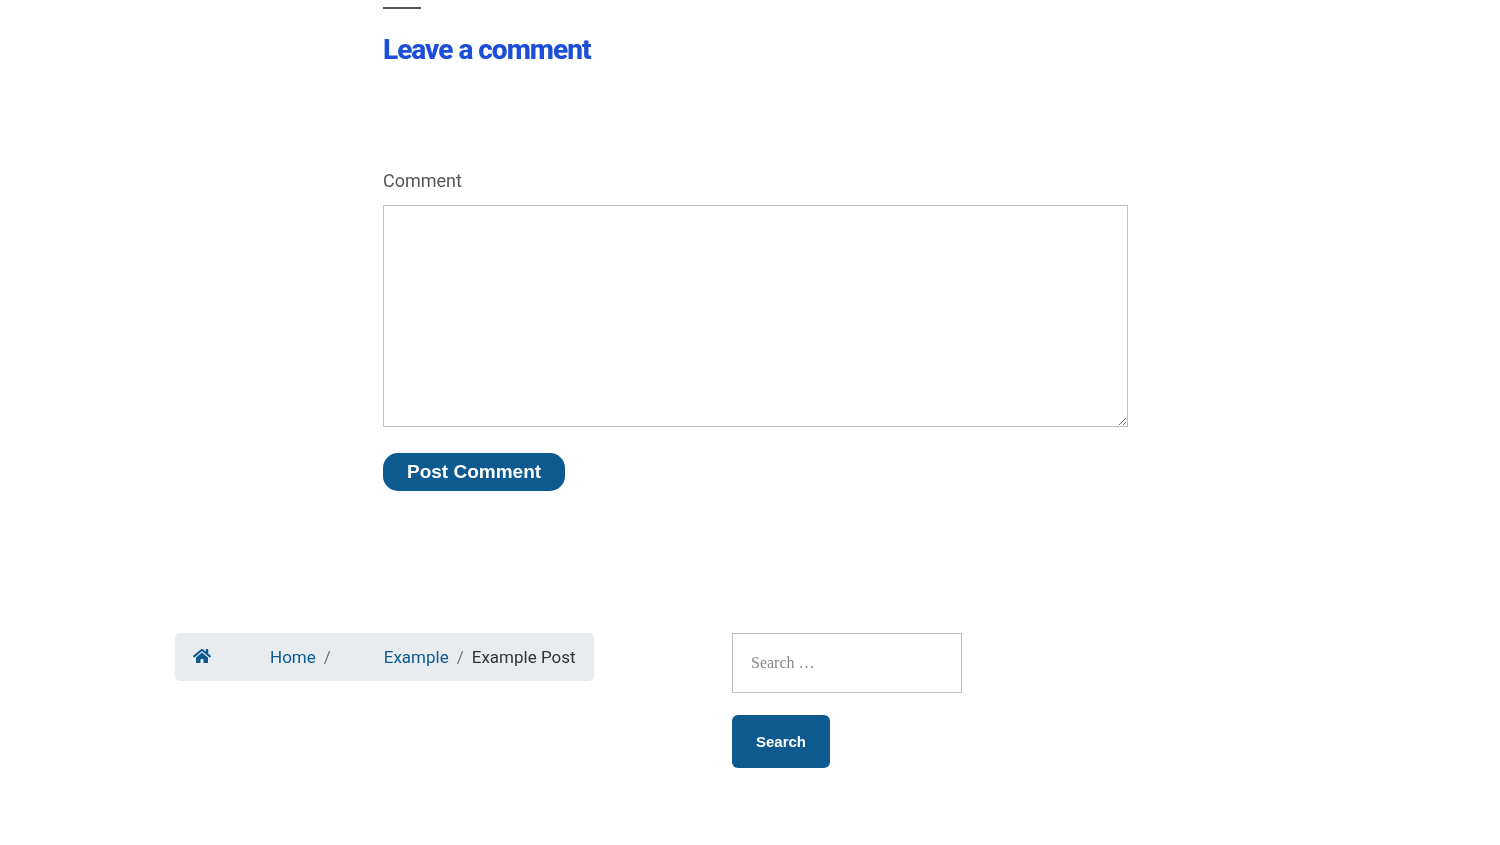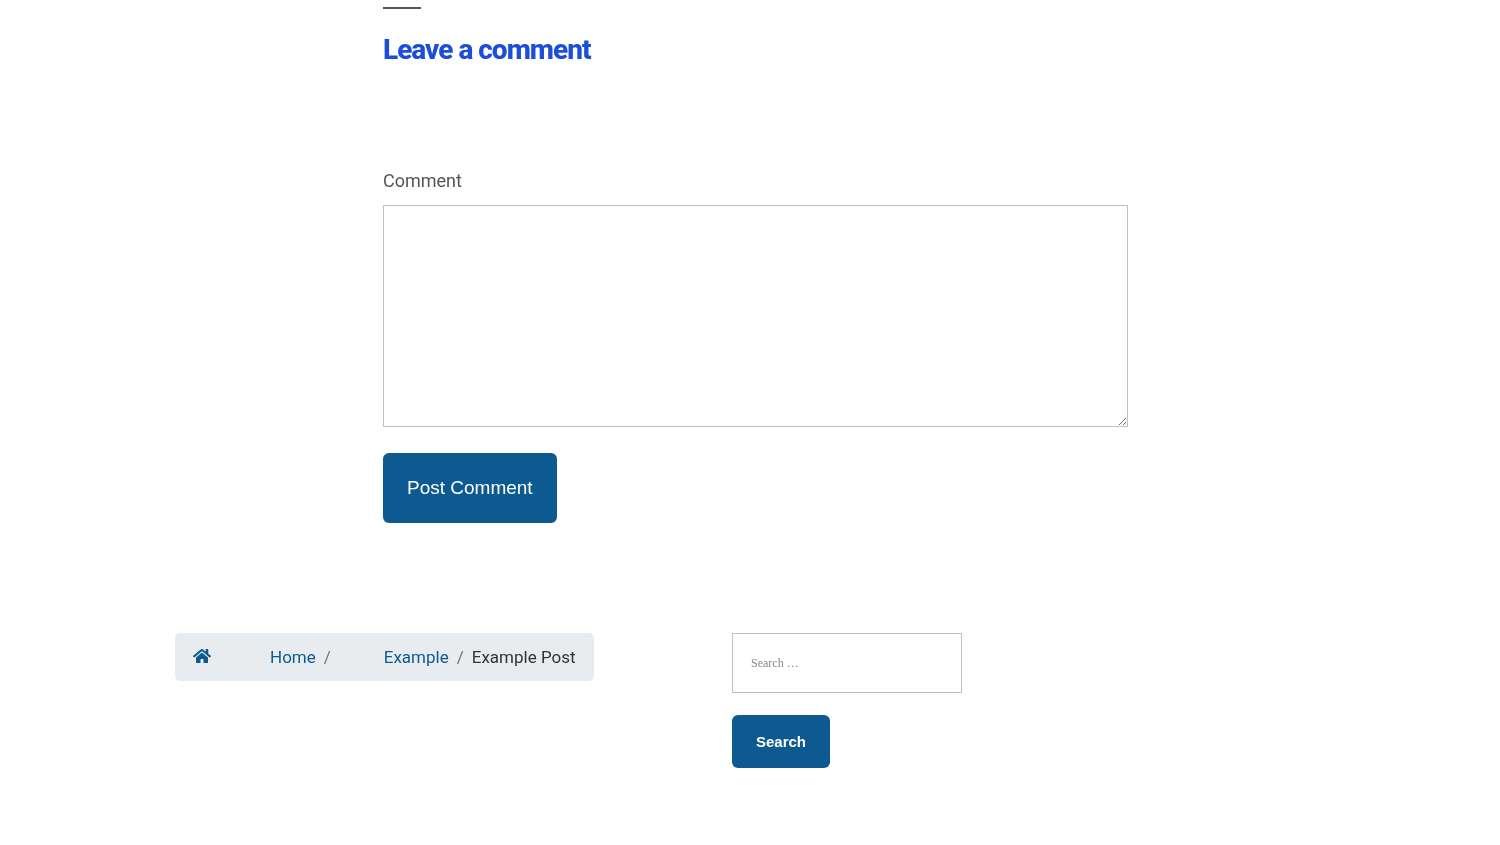--- a/index.html
+++ b/index.html
@@ -48,24 +48,24 @@
       font-size: 16px;
       padding: 10px;
       resize: both;
       font-family: inherit;
       margin-bottom: 22px;
     }
     .post-comment-button {
       background: #0c5a8f;
       color: #ffffff;
       border: none;
-      padding: 24px 24px;
+      padding: 8px 24px;
       font-size: 19px;
-      font-weight: 400;
-      border-radius: 6px;
+      font-weight: 700;
+      border-radius: 15px;
       cursor: pointer;
     }
     .footer-container {
       position: absolute;
       left: 175px;
       top: 633px;
       width: 1150px;
       display: flex;
       gap: 60px;
     }
@@ -103,21 +103,21 @@
       flex: 0 0 auto;
       position: absolute;
       left: 557px;
       top: 0;
     }
     .search-input {
       width: 230px;
       height: 60px;
       border: 1px solid #c0c0c0;
       padding: 8px 18px;
-      font-size: 12px;
+      font-size: 16px;
       font-family: Georgia, 'Times New Roman', serif;
       color: #666;
       margin-bottom: 22px;
       display: block;
     }
     .search-input::placeholder {
       color: #888;
     }
     .search-button {
       background: #0c5a8f;

